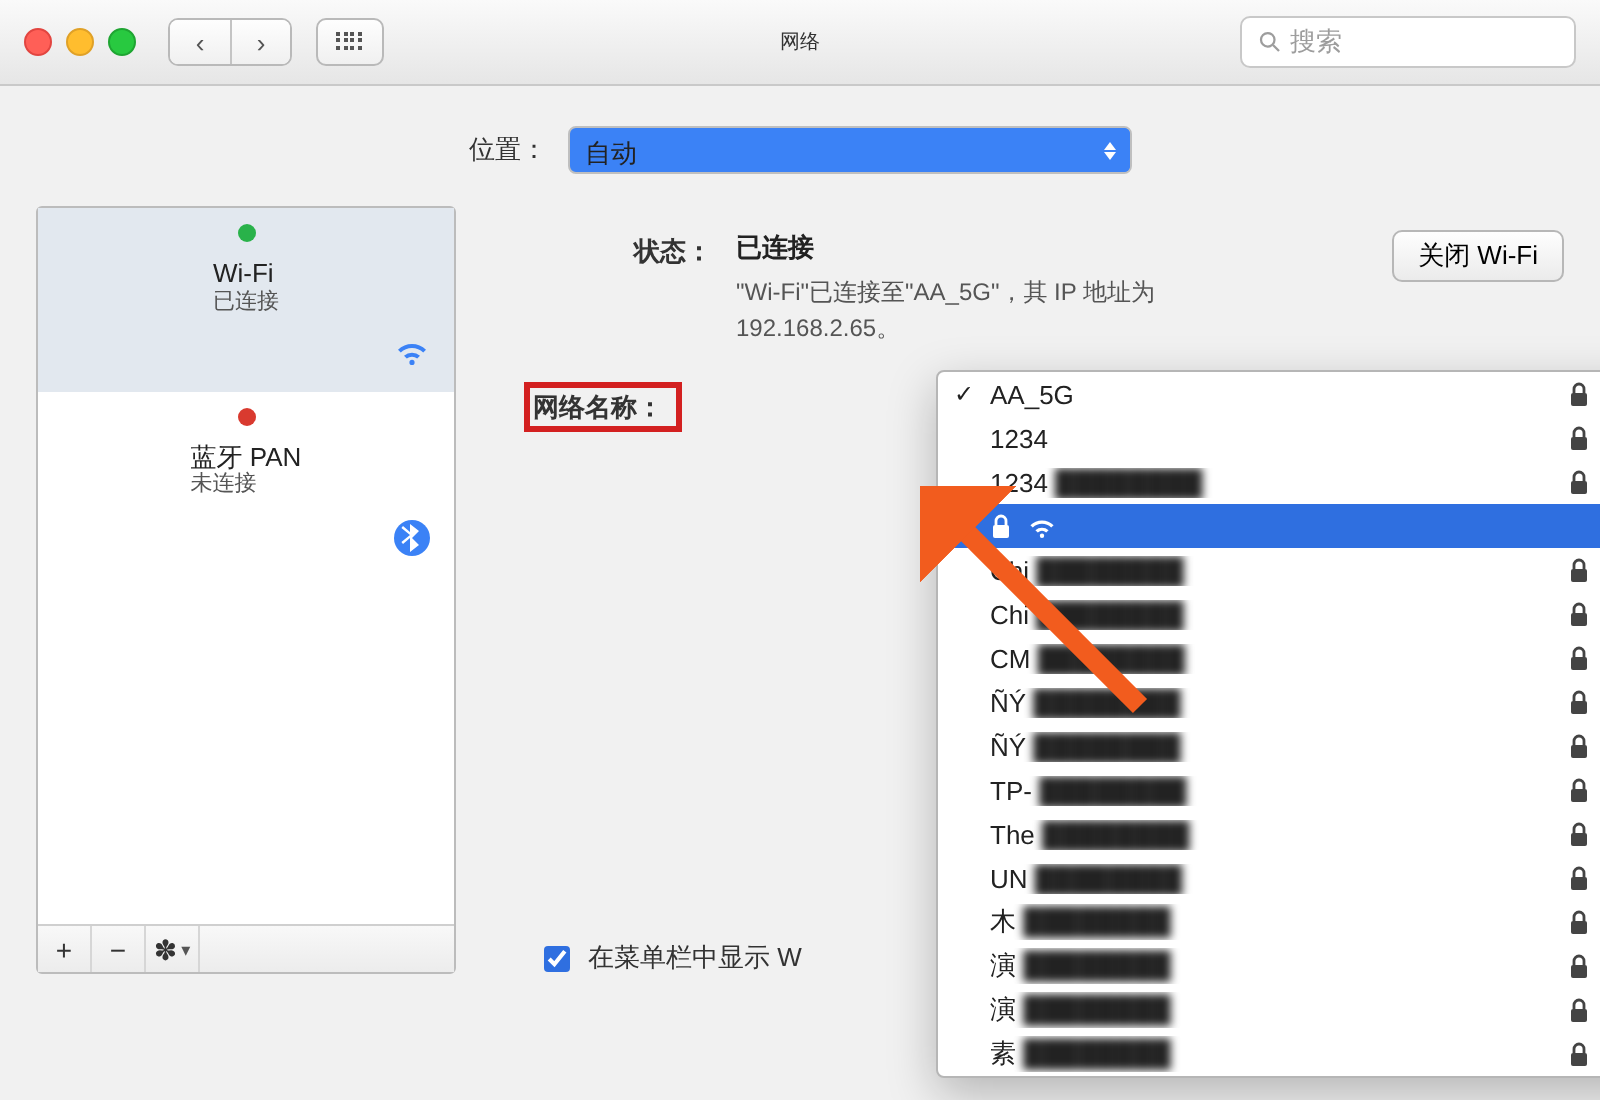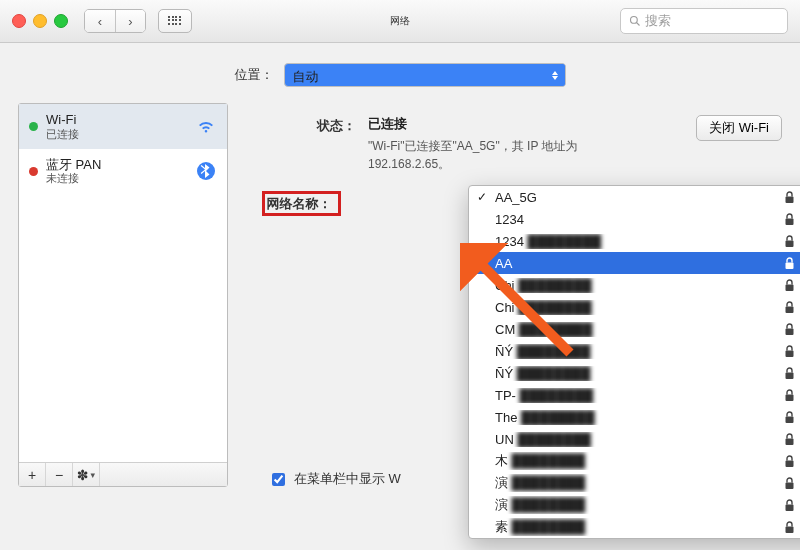--- a/index.html
+++ b/index.html
@@ -24,21 +24,21 @@
   .locrow label{color:#333;}
   .select{display:flex;align-items:flex-end;background:#3b82f6;border:1px solid #bfbfbf;border-radius:4px;height:22px;min-width:280px;position:relative;}
   .select span{padding:0 8px;flex:1;}
   .select .arrows{width:20px;height:100%;background:#3b82f6;border-top-right-radius:3px;border-bottom-right-radius:3px;display:flex;flex-direction:column;align-items:center;justify-content:center;}
   .select .arrows::before{content:"";border-left:3px solid transparent;border-right:3px solid transparent;border-bottom:4px solid #fff;margin-bottom:1px;}
   .select .arrows::after{content:"";border-left:3px solid transparent;border-right:3px solid transparent;border-top:4px solid #fff;}
   
   .body{display:flex;gap:18px;padding:0 18px;margin-top:2px;}
   .sidebar{width:210px;}
   .srclist{background:#fff;border:1px solid #bcbcbc;border-radius:3px;height:382px;display:flex;flex-direction:column;}
-  .srcitem{display:flex;align-items:center;padding:8px 10px;gap:8px;}
+  .srcitem{display:flex;align-items:center;padding:8px 10px;gap:8px;flex-direction:column;}
   .srcitem.sel{background:#e2e8ef;}
   .statusdot{width:9px;height:9px;border-radius:50%;}
   .statusdot.green{background:#29b24a;}
   .statusdot.red{background:#d93a2f;}
   .srctext{display:flex;flex-direction:column;line-height:1.2;}
   .srctext .name{font-size:13px;font-weight:500;}
   .srctext .sub{font-size:11px;color:#555;}
   .srcspacer{flex:1;}
   .srcicon{width:22px;height:22px;display:flex;align-items:center;justify-content:center;}
   .srcfoot{display:flex;border-top:1px solid #cfcfcf;background:linear-gradient(#f8f8f8,#ececec);height:23px;}
@@ -217,21 +217,20 @@
               </svg>
             </span>
             <span class="wifi">
               <svg width="18" height="13" viewBox="0 0 18 13">
                 <path d="M9 12a1.1 1.1 0 100-2.2A1.1 1.1 0 009 12zM5.7 8.1a5 5 0 016.6 0l-1.2 1.2a3.3 3.3 0 00-4.2 0zM3.2 5.6a8.3 8.3 0 0111.6 0l-1.2 1.2a6.6 6.6 0 00-9.2 0z" fill="#444"></path>
               </svg>
             </span>
           </span>
         </div>
         <div class="dditem sel">
-          <span class="label">AA</span>
           <span class="ddicons">
             <span class="lock">
               <svg width="11" height="13" viewBox="0 0 11 13">
                 <rect x="1.5" y="5.5" width="8" height="6.5" rx="1" fill="#fff"></rect>
                 <path d="M3 5.5V3.5a2.5 2.5 0 115 0v2" fill="none" stroke="#fff" stroke-width="1.4"></path>
               </svg>
             </span>
             <span class="wifi">
               <svg width="18" height="13" viewBox="0 0 18 13">
                 <path d="M9 12a1.1 1.1 0 100-2.2A1.1 1.1 0 009 12zM5.7 8.1a5 5 0 016.6 0l-1.2 1.2a3.3 3.3 0 00-4.2 0zM3.2 5.6a8.3 8.3 0 0111.6 0l-1.2 1.2a6.6 6.6 0 00-9.2 0z" fill="#fff"></path>

